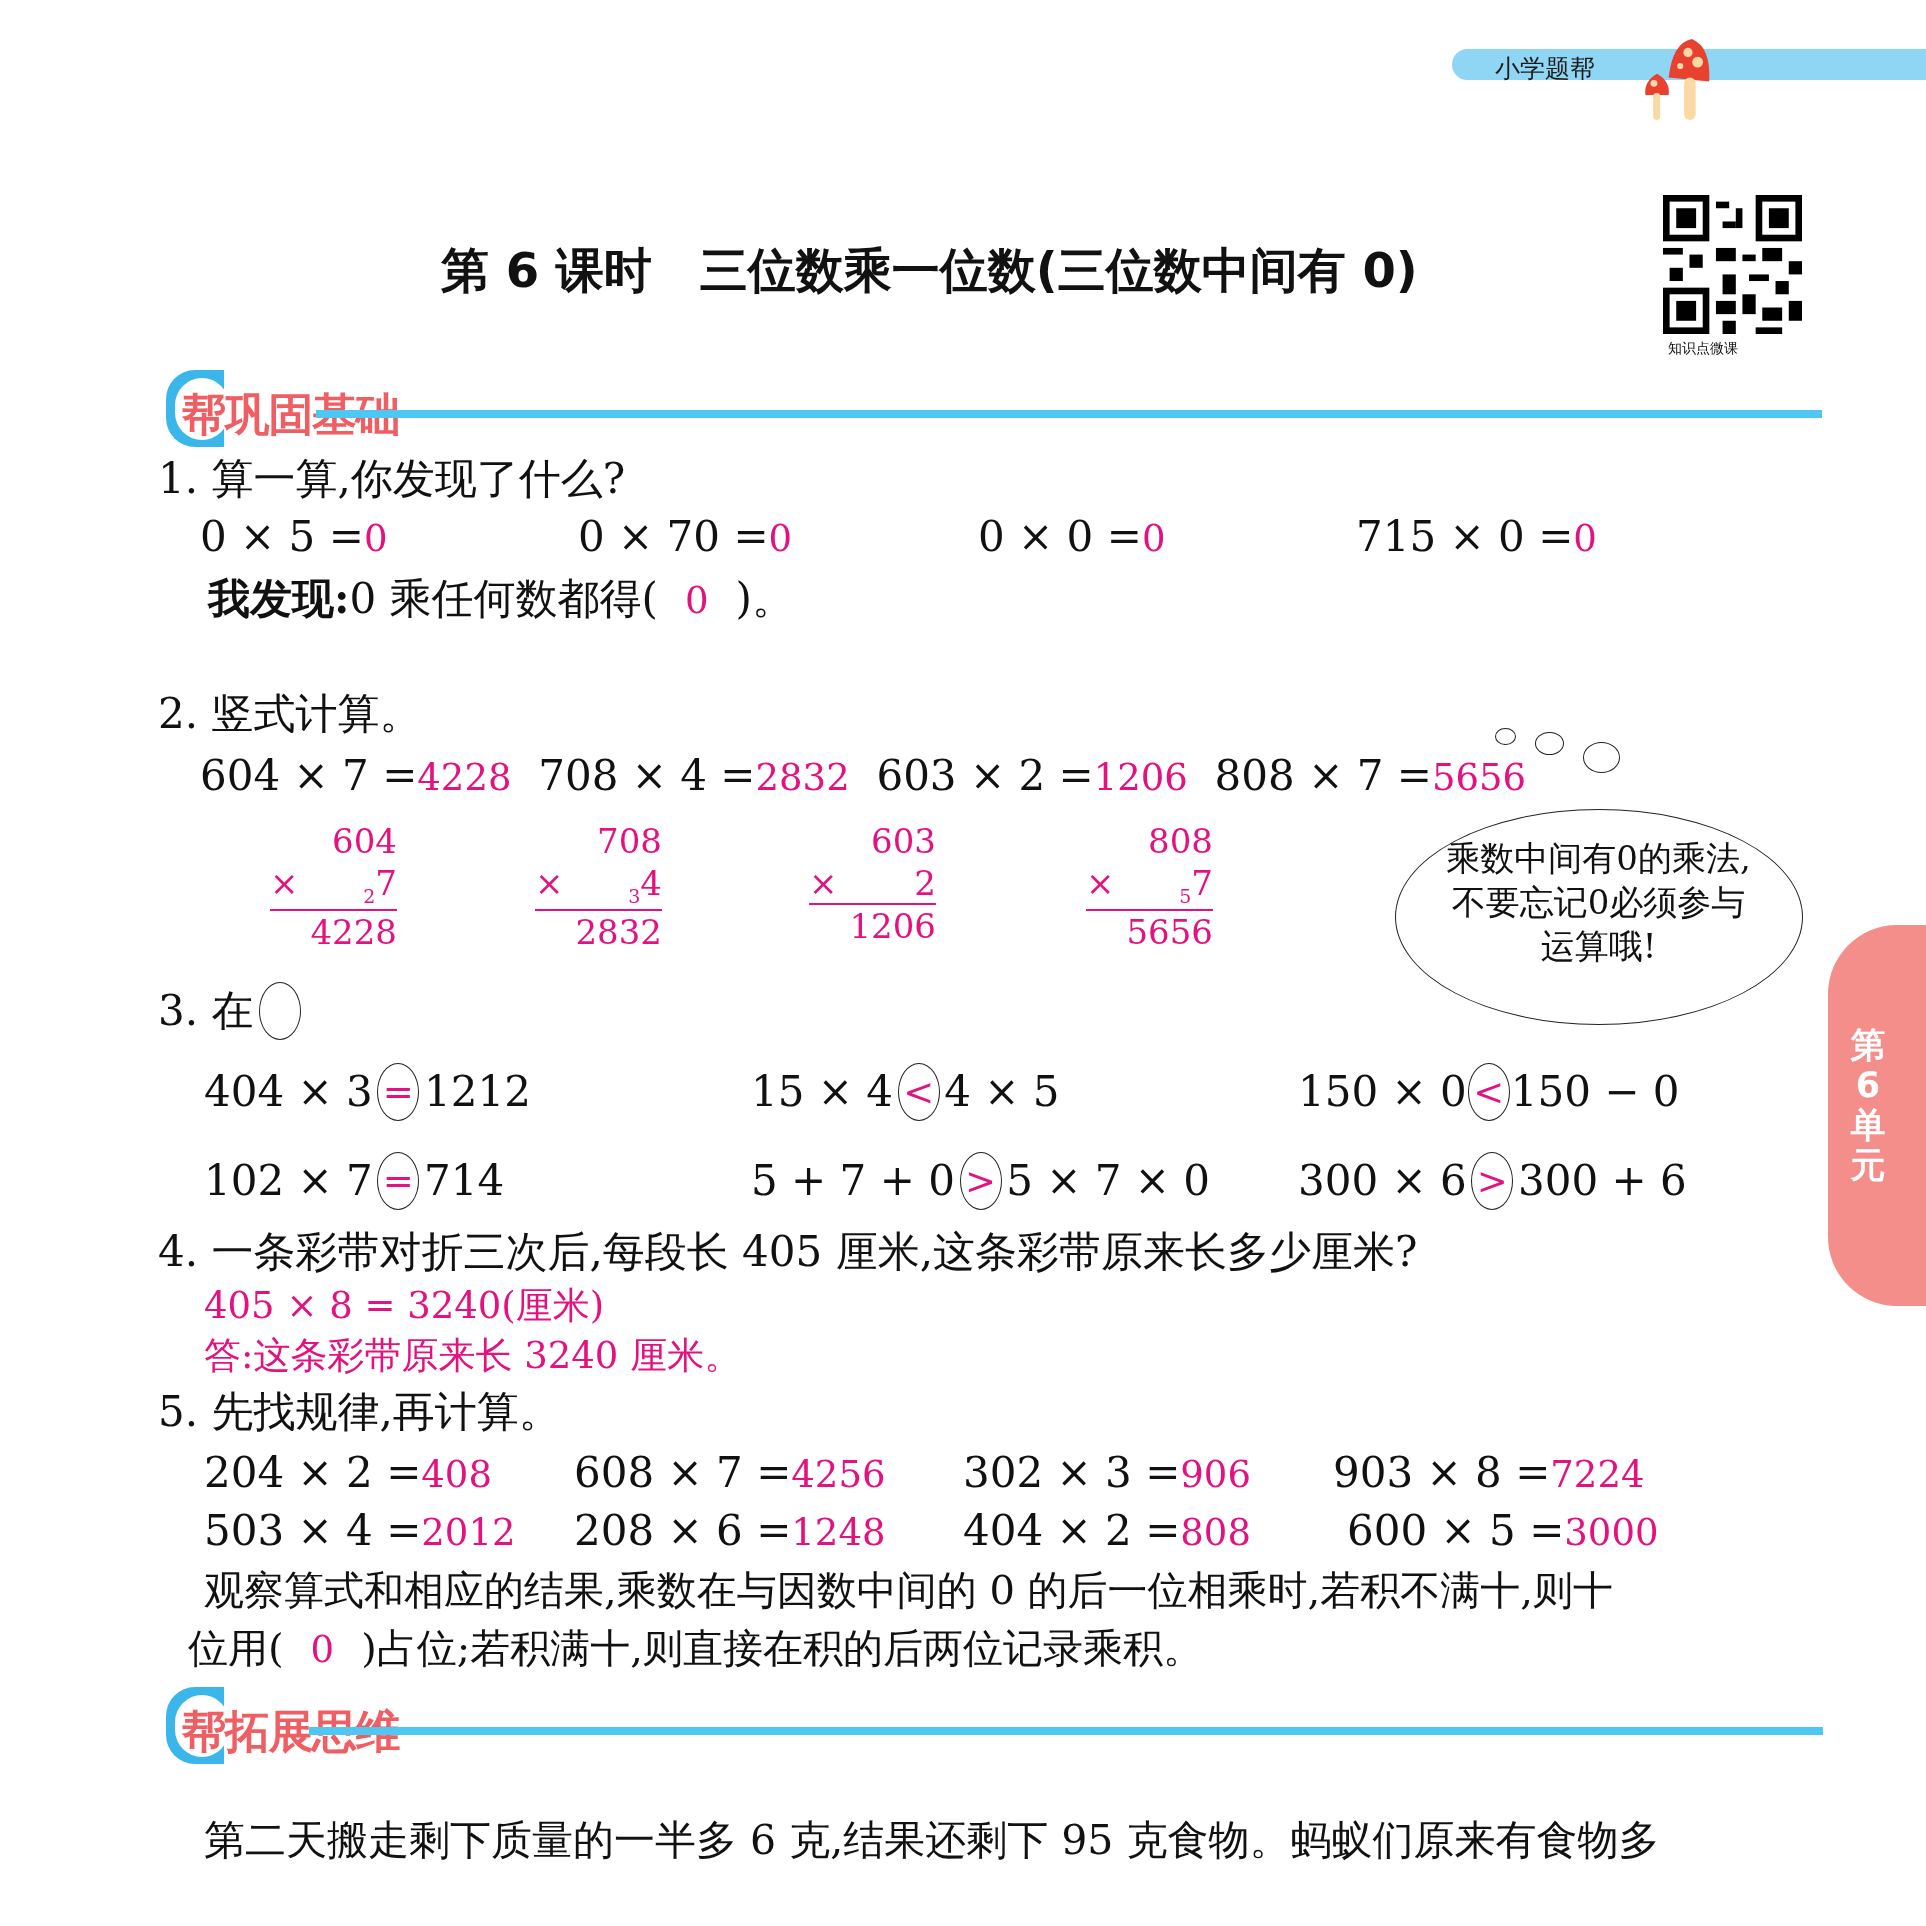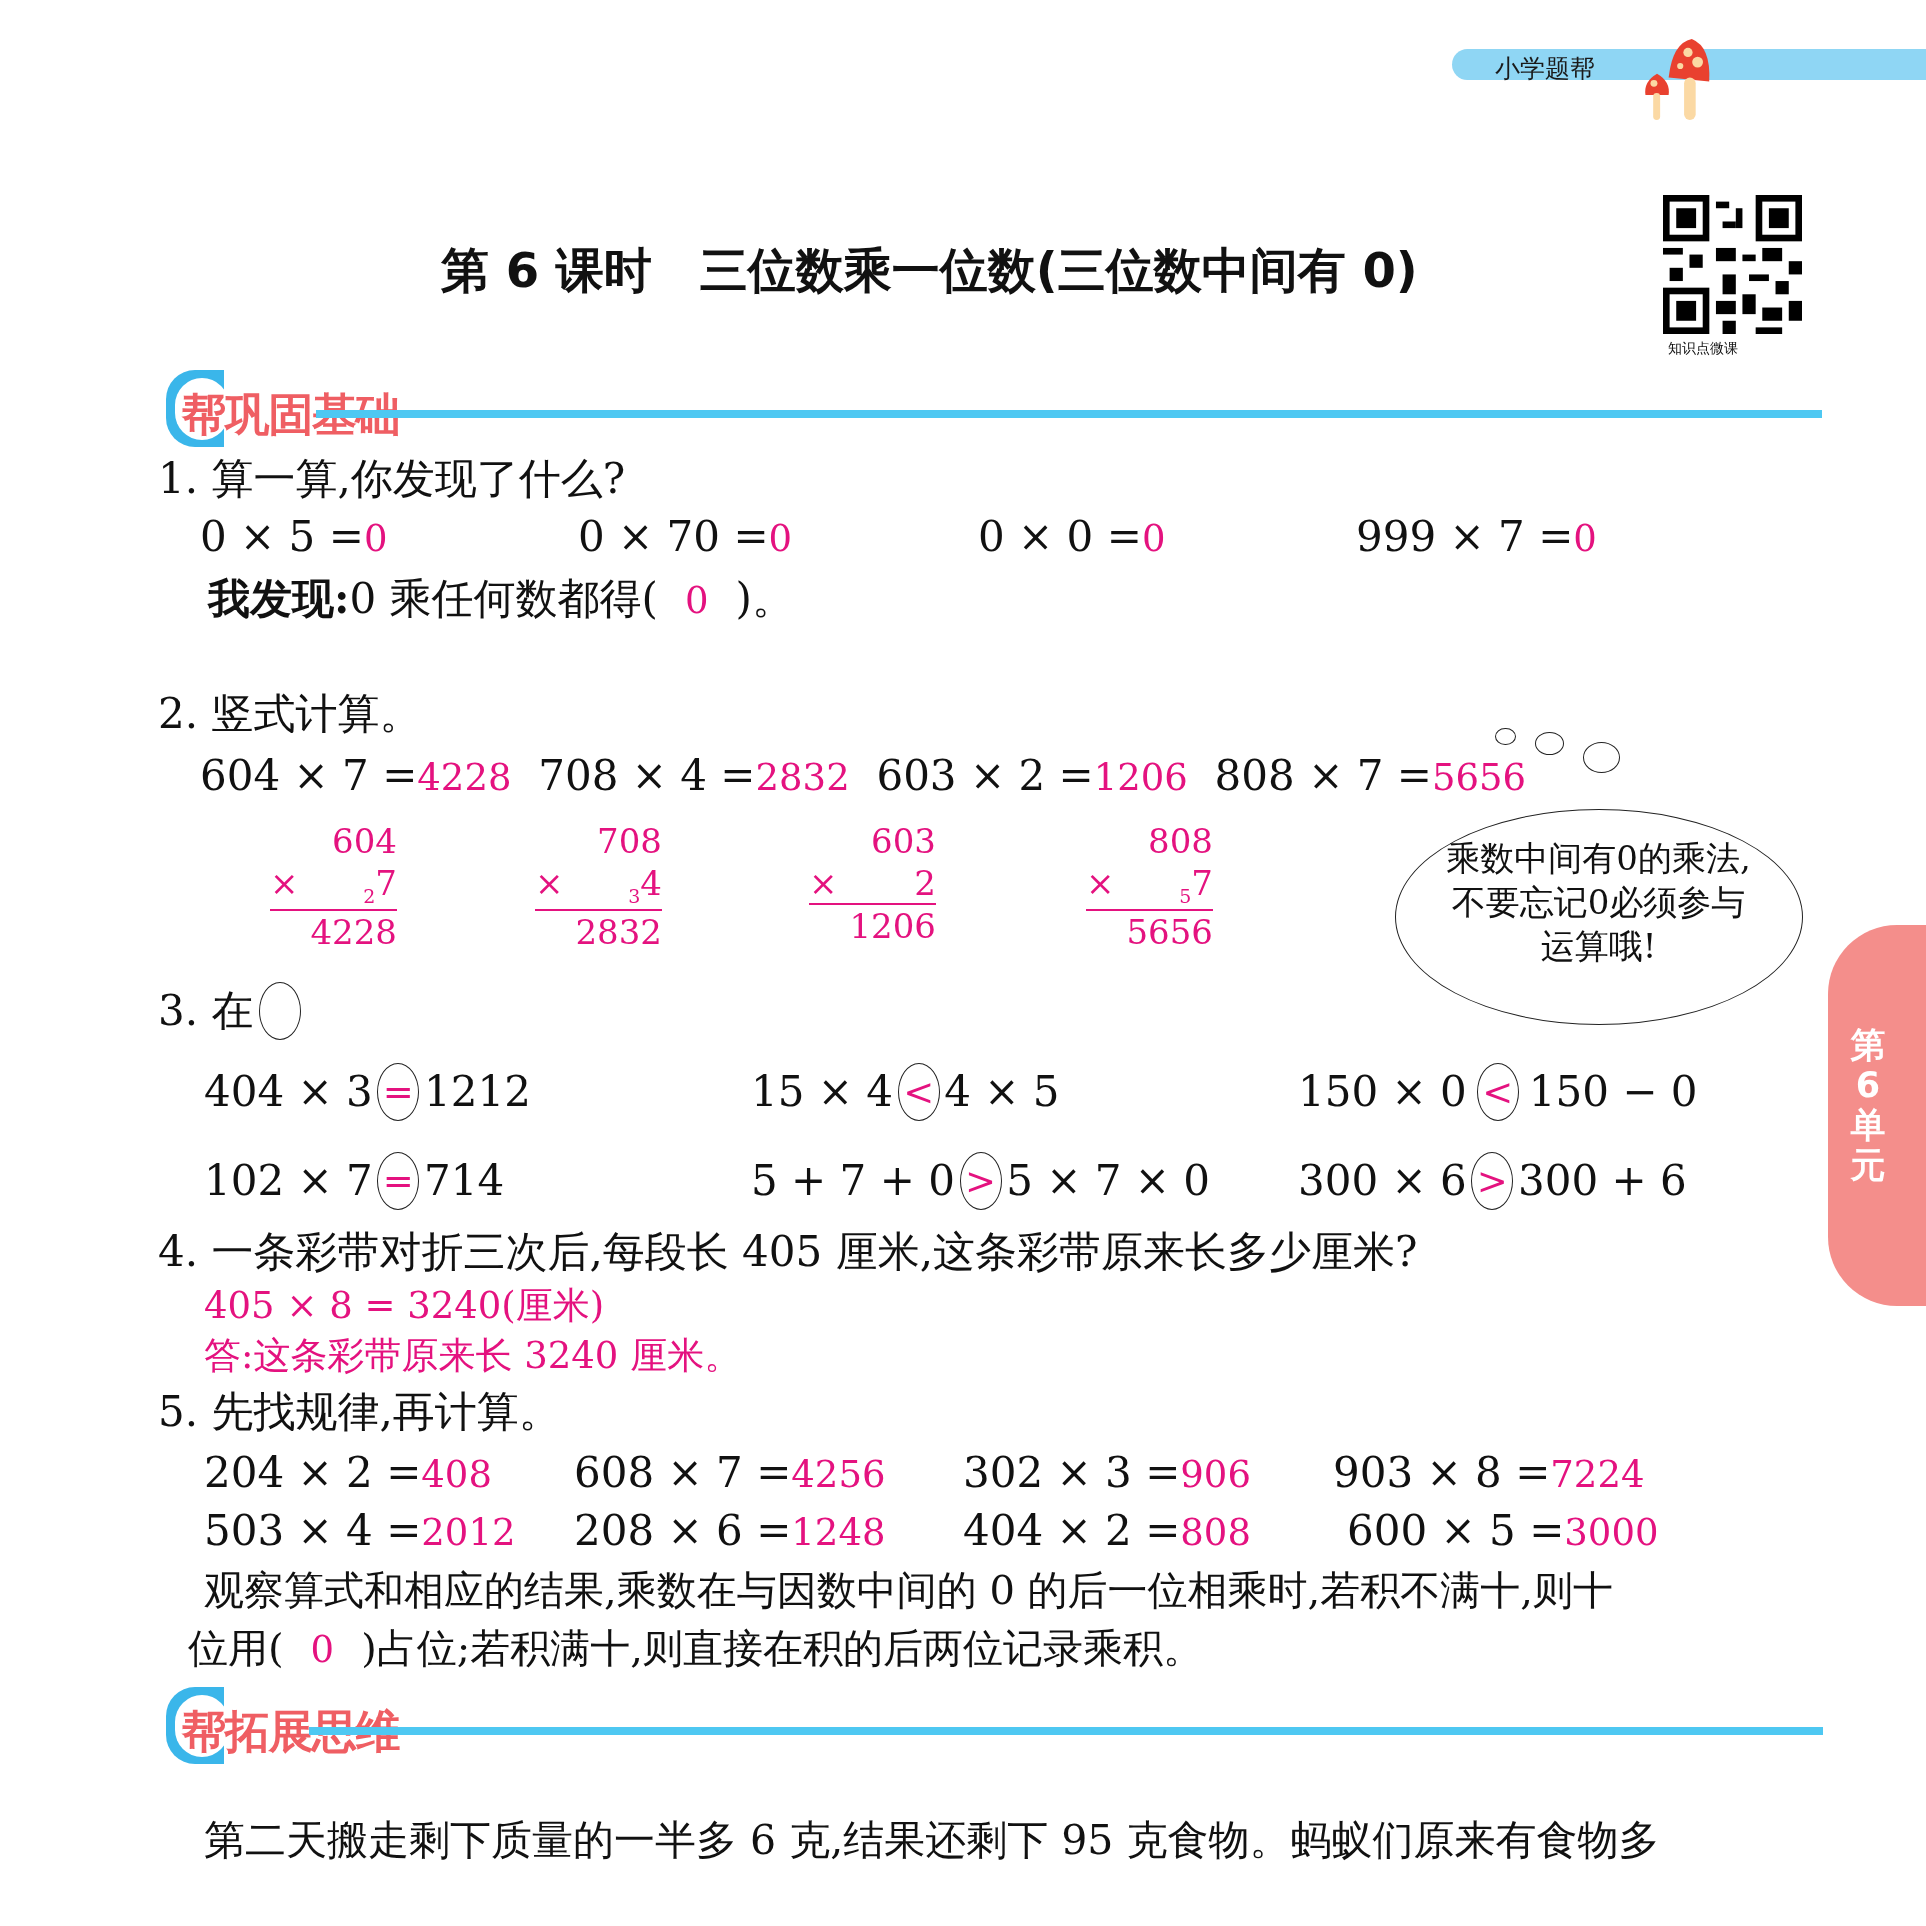--- a/index.html
+++ b/index.html
@@ -83,21 +83,21 @@
       <div class="sec-badge-inner"></div>
     </div>
   <div class="sec-title"><span>帮</span><span>巩固基础</span></div>
   <div class="sec-line" style="left:150px;width:1506px;"></div>
 </div>
 
 <div class="abs q" style="left:158px;top:458px;">1. 算一算,你发现了什么?</div>
 <div class="abs q" style="left:200px;top:516px;"><span>0 × 5 =</span><span class="pink ans">0</span></div>
 <div class="abs q" style="left:578px;top:516px;"><span>0 × 70 =</span><span class="pink ans">0</span></div>
 <div class="abs q" style="left:978px;top:516px;"><span>0 × 0 =</span><span class="pink ans">0</span></div>
-<div class="abs q" style="left:1356px;top:516px;"><span>999 × 7 =</span><span class="pink ans">0</span></div>
+<div class="abs q" style="left:1356px;top:516px;"><span>715 × 0 =</span><span class="pink ans">0</span></div>
 <div class="abs q" style="left:208px;top:578px;">
   <b>我发现:</b><span>0 乘任何数都得(</span><span class="pink ans" style="padding:0 27px;">0</span><span>)。</span>
 </div>
 
 <div class="abs q" style="left:158px;top:693px;">2. 竖式计算。</div>
 <div class="abs q" style="left:200px;top:755px;">
   <span>604 × 7 =</span><span class="pink ans">4228</span>&nbsp;
   <span>708 × 4 =</span><span class="pink ans">2832</span>&nbsp;
   <span>603 × 2 =</span><span class="pink ans">1206</span>&nbsp;
   <span>808 × 7 =</span><span class="pink ans">5656</span>
@@ -166,21 +166,21 @@
 <div class="abs q" style="left:204px;top:1063px;display:flex;align-items:center;gap:4.6px;">
     <span>404 × 3</span>
     <span class="circle">=</span>
     <span>1212</span>
   </div>
 <div class="abs q" style="left:751px;top:1063px;display:flex;align-items:center;gap:4.6px;">
     <span>15 × 4</span>
     <span class="circle">&lt;</span>
     <span>4 × 5</span>
   </div>
-<div class="abs q" style="left:1298px;top:1063px;display:flex;align-items:center;gap:10px;">
+<div class="abs q" style="left:1298px;top:1063px;display:flex;align-items:center;gap:1px;">
     <span>150 × 0</span>
     <span class="circle">&lt;</span>
     <span>150 − 0</span>
   </div>
 <div class="abs q" style="left:204px;top:1152px;display:flex;align-items:center;gap:4.6px;">
     <span>102 × 7</span>
     <span class="circle">=</span>
     <span>714</span>
   </div>
 <div class="abs q" style="left:751px;top:1152px;display:flex;align-items:center;gap:4.6px;">

